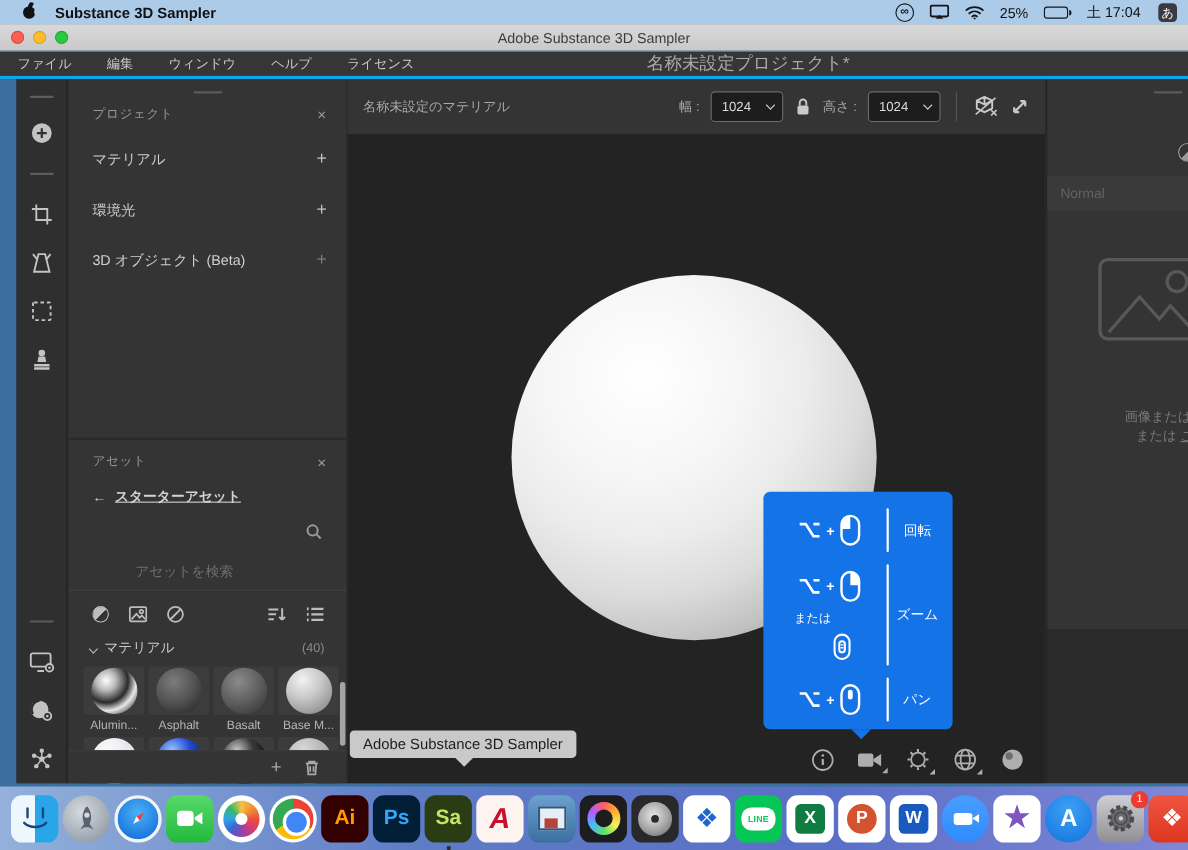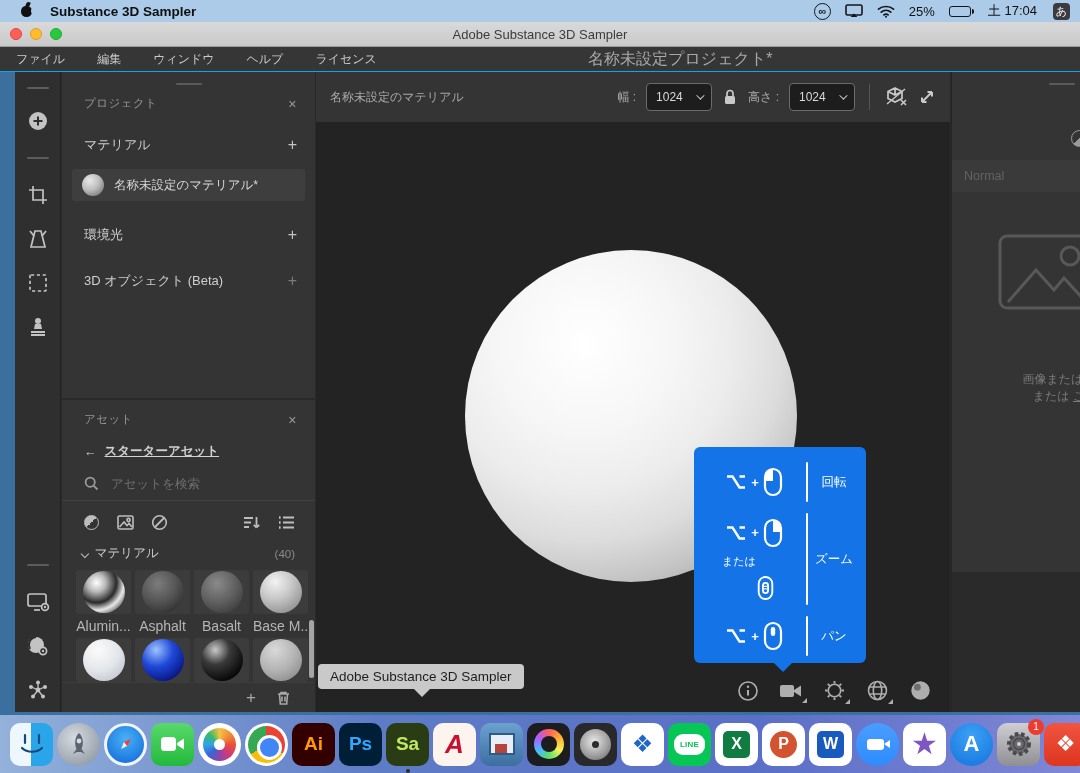--- a/index.html
+++ b/index.html
@@ -32,21 +32,21 @@
   .titlebar { position:absolute; left:0; top:22px; width:1080px; height:25px;
     background:linear-gradient(#d9d9d9,#c9c9c9); border-bottom:1px solid #9c9c9c;
     display:flex; align-items:center; }
   .lights { display:flex; gap:8px; padding-left:10px; }
   .light { width:12px; height:12px; border-radius:50%; }
   .l-red{background:#ff5f57;border:0.5px solid #e0443e;} .l-yellow{background:#febc2e;border:0.5px solid #dea123;} .l-green{background:#28c840;border:0.5px solid #1eab33;}
   .win-title { position:absolute; left:0; right:0; text-align:center; font-size:13px; color:#3c3c3c; }
 
   
   .appmenu { position:absolute; left:0; top:47px; width:1080px; height:25px; background:#363636;
-    border-bottom:1px solid #0ea5e9; display:flex; align-items:center; color:#cacaca; font-size:12px; }
+    border-bottom:3px solid #0ea5e9; display:flex; align-items:center; color:#cacaca; font-size:12px; }
   .appmenu .mi { padding:0 16px; cursor:default; }
   .proj-title { position:absolute; left:588px; color:#a9a9a9; font-size:16px; }
 
   
   .main { position:absolute; left:15px; top:72px; width:1080px; height:640px; background:#2a2a2a; }
 
   
   .tools { position:absolute; left:0; top:0; width:46px; height:640px; background:#2f2f2f; border-right:1px solid #242424;
     display:flex; flex-direction:column; align-items:center; }
   .tools .handle { width:22px; height:2px; background:#5c5c5c; border-radius:2px; margin:15px 0 10px; }
@@ -64,21 +64,21 @@
   .p-head { display:flex; align-items:center; justify-content:space-between; padding:24px 18px 0 22px; color:#969696; font-size:11.5px; letter-spacing:0.5px; }
   .p-close { color:#9a9a9a; font-size:14px; line-height:1; cursor:default; }
   .sec-row { display:flex; align-items:center; justify-content:space-between; padding:0 18px 0 22px; color:#cfcfcf; font-size:13px; height:24px; margin-top:22px; }
   .sec-plus { color:#c3c3c3; font-size:16px; }
   .sec-plus.dim { color:#7a7a7a; }
   .mat-row { margin:12px 10px 0; height:32px; background:#3e3e3e; border-radius:3px; display:flex; align-items:center; gap:10px; padding:0 10px; color:#d6d6d6; font-size:12.5px; }
   .mini-sphere { width:22px; height:22px; border-radius:50%; background:radial-gradient(circle at 35% 30%,#e8e8e8,#bdbdbd 45%,#8a8a8a 75%,#5e5e5e); }
 
   .back-row { display:flex; align-items:center; gap:8px; padding:0 22px; margin-top:16px; color:#d2d2d2; font-size:12.5px; }
   .back-row .lnk { text-decoration:underline; font-weight:bold; }
-  .search-row { display:flex; align-items:flex-end; gap:12px; padding:0 22px; margin-top:16px; border-bottom:1px solid #414141; padding-bottom:9px; }
+  .search-row { display:flex; align-items:flex-end; gap:22px; padding:0 22px; margin-top:16px; border-bottom:1px solid #414141; padding-bottom:9px;flex-direction:column; }
   .search-row svg { stroke:#9a9a9a; fill:none; stroke-width:1.8; }
   .search-row input { background:transparent; border:none; outline:none; color:#d0d0d0; font-size:12.5px; width:170px; }
   .search-row input::placeholder { color:#6e6e6e; }
   .filter-row { display:flex; align-items:center; padding:0 20px; margin-top:12px; gap:16px; }
   .filter-row .f-right { margin-left:auto; display:flex; gap:16px; }
   .f-ic { width:18px; height:18px; display:flex; align-items:center; justify-content:center; }
   .f-ic svg { stroke:#bdbdbd; fill:none; stroke-width:1.6; }
   .half-circle { width:15px; height:15px; border-radius:50%; border:1.5px solid #bdbdbd;
     background:linear-gradient(135deg,#bdbdbd 50%,transparent 50%); }
   .group-row { display:flex; align-items:center; padding:0 20px; margin-top:14px; color:#c9c9c9; font-size:12.5px; gap:7px; }
@@ -89,21 +89,21 @@
   .thumb .ball-box { width:55px; height:44px; background:#3c3c3c; border-radius:3px; display:flex; align-items:center; justify-content:center; overflow:hidden; }
   .ball { width:42px; height:42px; border-radius:50%; }
   .b-alumin { background:radial-gradient(circle at 32% 28%,#ffffff,#b9b9b9 22%,#2a2a2a 48%,#e8e8e8 66%,#3a3a3a 88%); }
   .b-asphalt { background:radial-gradient(circle at 38% 30%,#7c7c7c,#565656 45%,#333333 80%); }
   .b-basalt { background:radial-gradient(circle at 38% 30%,#8a8a8a,#5e5e5e 50%,#3c3c3c 85%); }
   .b-base { background:radial-gradient(circle at 36% 26%,#f2f2f2,#c9c9c9 40%,#9b9b9b 75%,#6f6f6f); }
   .b-white { background:radial-gradient(circle at 36% 26%,#fbfbfb,#e3e6ea 50%,#c2c7cf 85%); }
   .b-blue { background:radial-gradient(circle at 34% 26%,#9cc2ff,#1f49d8 40%,#081583 80%); }
   .b-black { background:radial-gradient(circle at 34% 26%,#c9c9c9,#3a3a3a 35%,#0a0a0a 75%); }
   .b-gray { background:radial-gradient(circle at 36% 26%,#d9d9d9,#b3b3b3 50%,#8d8d8d 85%); }
-  .thumb .t-label { color:#b5b5b5; font-size:14px; margin-top:4px; white-space:nowrap; overflow:hidden; }
+  .thumb .t-label { color:#b5b5b5; font-size:11px; margin-top:4px; white-space:nowrap; overflow:hidden; }
   .assets-footer { position:absolute; bottom:0; left:0; width:253px; height:30px; background:#343434; border-top:1px solid #3d3d3d;
     display:flex; align-items:center; justify-content:flex-end; gap:20px; padding-right:24px; }
   .assets-footer .af-ic { color:#a8a8a8; font-size:17px; line-height:1; }
   .assets-footer svg { stroke:#a8a8a8; fill:none; stroke-width:1.6; }
   .scroll-thumb { position:absolute; right:1px; bottom:34px; width:5px; height:58px; background:#b9b9b9; border-radius:3px; opacity:0.85; }
 
   
   .viewport { position:absolute; left:301px; top:0; width:634px; height:640px; }
   .vp-header { position:absolute; left:0; top:0; width:634px; height:50px; background:#343434; display:flex; align-items:center; color:#a9a9a9; font-size:12px; }
   .vp-title { padding-left:14px; }
@@ -337,24 +337,20 @@
 
       <div class="panel project-panel">
         <span class="p-handle"></span>
         <div class="p-head">
           <span>プロジェクト</span>
           <span class="p-close">×</span>
         </div>
         <div class="sec-row">
           <span>マテリアル</span>
           <span class="sec-plus">+</span>
-        </div>
-        <div class="mat-row">
-          <span class="mini-sphere"></span>
-          <span>名称未設定のマテリアル*</span>
         </div>
         <div class="sec-row">
           <span>環境光</span>
           <span class="sec-plus">+</span>
         </div>
         <div class="sec-row">
           <span>3D オブジェクト (Beta)</span>
           <span class="sec-plus dim">+</span>
         </div>
       </div>

